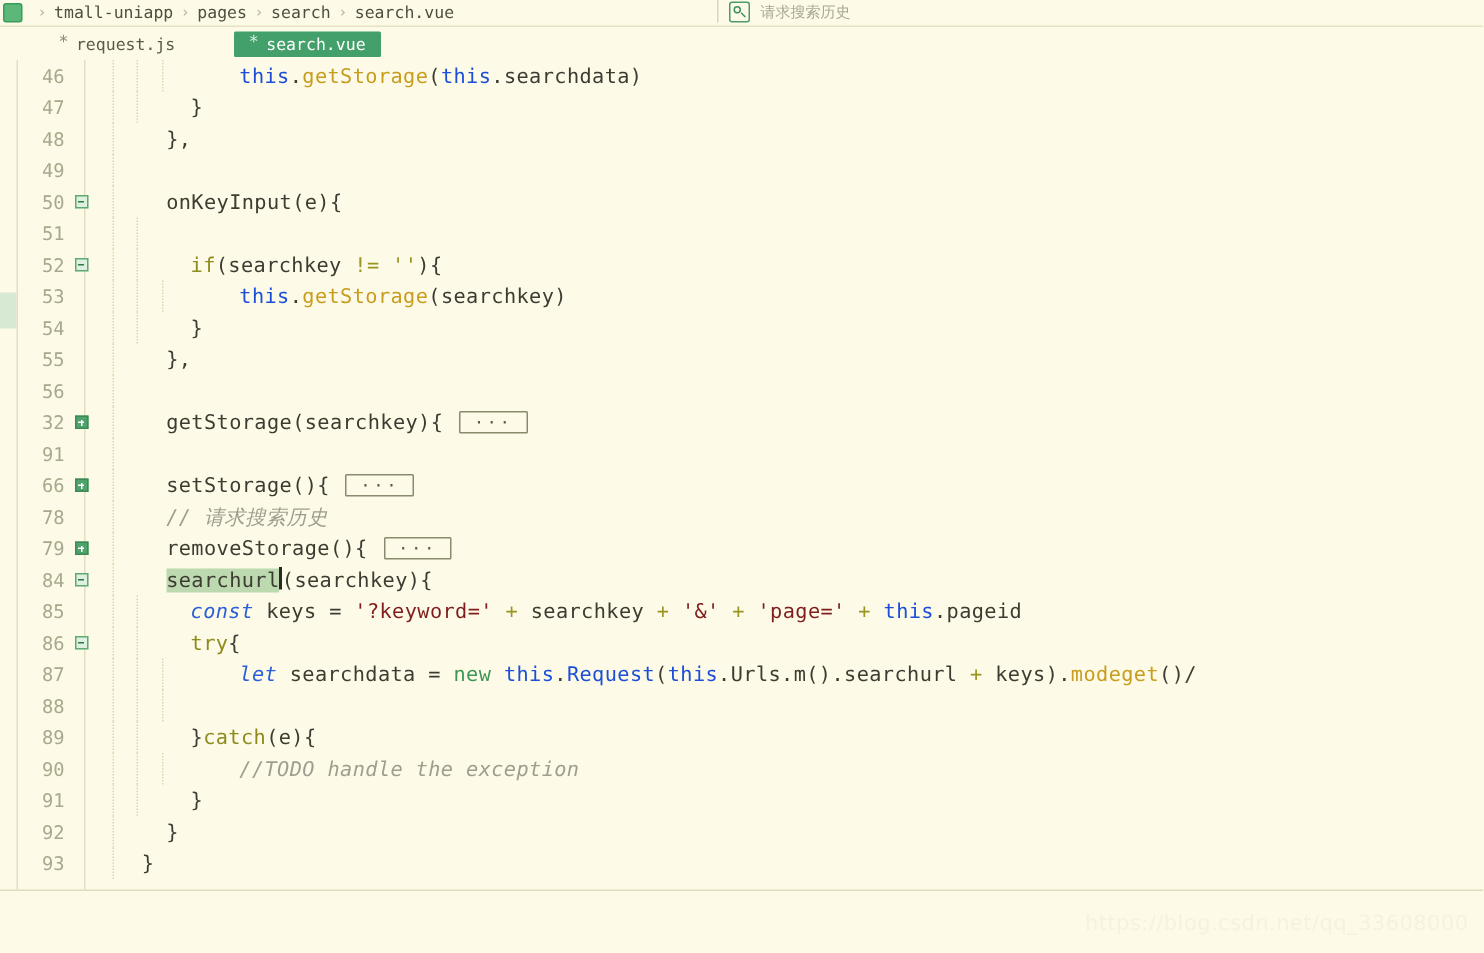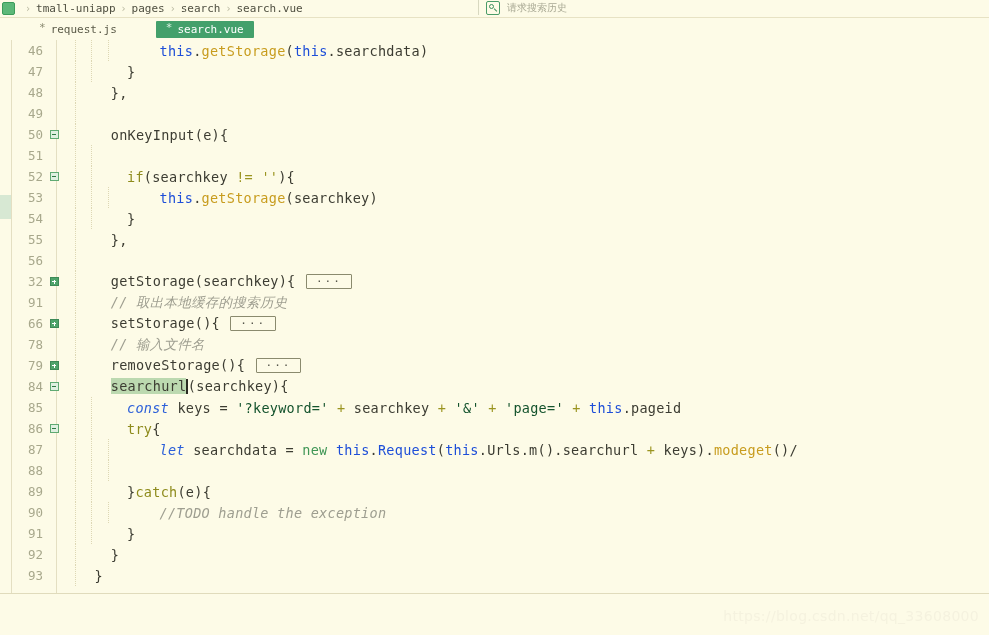--- a/index.html
+++ b/index.html
@@ -224,21 +224,21 @@
     letter-spacing: 0.02em;
   }
 
   
   .t-this    { color: #1d4ed8; text-align: right; }
   .t-method  { color: #c89c1e; }
   .t-plain   { color: #3c3c32; }
   .t-comment { color: #9e9e90; font-style: italic; }
   .t-kw      { color: #8e8b1c; }
   .t-let     { color: #2b5fd9; font-style: italic; }
-  .t-str     { color: #14532d; }
+  .t-str     { color: #7f1d1d; }
   .t-op      { color: #9a9420; }
   .t-new     { color: #3f9655; }
   .t-fn      { color: #3c3c32; }
 
   .sel-highlight {
     background: #bcd9b0;
     position: relative;
   }
   .caret {
     display: inline-block;
@@ -333,23 +333,23 @@
         <div class="line"><span class="ln">48</span><span class="fold"></span><span class="guide" style="left: 75px;"></span><span class="code-text"><span style="display: inline-block; width: 48.78px;"></span><span class="t-plain">},</span></span></div>
         <div class="line"><span class="ln">49</span><span class="fold"></span><span class="guide" style="left: 75px;"></span></div>
         <div class="line"><span class="ln">50</span><span class="fold"><span class="fold-box"></span></span><span class="guide" style="left: 75px;"></span><span class="code-text"><span style="display: inline-block; width: 48.78px;"></span><span class="t-fn">onKeyInput</span><span class="t-plain">(e){</span></span></div>
         <div class="line"><span class="ln">51</span><span class="fold"></span><span class="guide" style="left: 75px;"></span><span class="guide" style="left: 91.26px;"></span></div>
         <div class="line"><span class="ln">52</span><span class="fold"><span class="fold-box"></span></span><span class="guide" style="left: 75px;"></span><span class="guide" style="left: 91.26px;"></span><span class="code-text"><span style="display: inline-block; width: 65.04px;"></span><span class="t-kw">if</span><span class="t-plain">(searchkey </span><span class="t-op">!=</span><span class="t-plain"> </span><span class="t-op">''</span><span class="t-plain">){</span></span></div>
         <div class="line"><span class="ln">53</span><span class="fold"></span><span class="guide" style="left: 75px;"></span><span class="guide" style="left: 91.26px;"></span><span class="guide" style="left: 107.52px;"></span><span class="code-text"><span style="display: inline-block; width: 97.56px;"></span><span class="t-this">this</span><span class="t-plain">.</span><span class="t-method">getStorage</span><span class="t-plain">(searchkey)</span></span></div>
         <div class="line"><span class="ln">54</span><span class="fold"></span><span class="guide" style="left: 75px;"></span><span class="guide" style="left: 91.26px;"></span><span class="code-text"><span style="display: inline-block; width: 65.04px;"></span><span class="t-plain">}</span></span></div>
         <div class="line"><span class="ln">55</span><span class="fold"></span><span class="guide" style="left: 75px;"></span><span class="code-text"><span style="display: inline-block; width: 48.78px;"></span><span class="t-plain">},</span></span></div>
         <div class="line"><span class="ln">56</span><span class="fold"></span><span class="guide" style="left: 75px;"></span></div>
         <div class="line"><span class="ln">32</span><span class="fold"><span class="fold-box closed"></span></span><span class="guide" style="left: 75px;"></span><span class="code-text"><span style="display: inline-block; width: 48.78px;"></span><span class="t-fn">getStorage</span><span class="t-plain">(searchkey){ </span><span class="fold-placeholder">···</span></span></div>
-        <div class="line"><span class="ln">91</span><span class="fold"></span><span class="guide" style="left: 75px;"></span><span class="code-text"><span style="display: inline-block; width: 48.78px;"></span><span class="t-comment">// 取出本地缓存的搜索历史</span></span></div>
+        <div class="line"><span class="ln">91</span><span class="fold"></span><span class="guide" style="left: 75px;"></span></div>
         <div class="line"><span class="ln">66</span><span class="fold"><span class="fold-box closed"></span></span><span class="guide" style="left: 75px;"></span><span class="code-text"><span style="display: inline-block; width: 48.78px;"></span><span class="t-fn">setStorage</span><span class="t-plain">(){ </span><span class="fold-placeholder">···</span></span></div>
-        <div class="line"><span class="ln">78</span><span class="fold"></span><span class="guide" style="left: 75px;"></span><span class="code-text"><span style="display: inline-block; width: 48.78px;"></span><span class="t-comment">// 输入文件名</span></span></div>
+        <div class="line"><span class="ln">78</span><span class="fold"></span><span class="guide" style="left: 75px;"></span><span class="code-text"><span style="display: inline-block; width: 48.78px;"></span><span class="t-comment">// 请求搜索历史</span></span></div>
         <div class="line"><span class="ln">79</span><span class="fold"><span class="fold-box closed"></span></span><span class="guide" style="left: 75px;"></span><span class="code-text"><span style="display: inline-block; width: 48.78px;"></span><span class="t-fn">removeStorage</span><span class="t-plain">(){ </span><span class="fold-placeholder">···</span></span></div>
         <div class="line"><span class="ln">84</span><span class="fold"><span class="fold-box"></span></span><span class="guide" style="left: 75px;"></span><span class="code-text"><span style="display: inline-block; width: 48.78px;"></span><span class="sel-highlight">searchurl</span><span class="caret"></span><span class="t-plain">(searchkey){</span></span></div>
         <div class="line"><span class="ln">85</span><span class="fold"></span><span class="guide" style="left: 75px;"></span><span class="guide" style="left: 91.26px;"></span><span class="code-text"><span style="display: inline-block; width: 65.04px;"></span><span class="t-let">const</span><span class="t-plain"> keys = </span><span class="t-str">'?keyword='</span><span class="t-plain"> </span><span class="t-op">+</span><span class="t-plain"> searchkey </span><span class="t-op">+</span><span class="t-plain"> </span><span class="t-str">'&amp;'</span><span class="t-plain"> </span><span class="t-op">+</span><span class="t-plain"> </span><span class="t-str">'page='</span><span class="t-plain"> </span><span class="t-op">+</span><span class="t-plain"> </span><span class="t-this">this</span><span class="t-plain">.pageid</span></span></div>
         <div class="line"><span class="ln">86</span><span class="fold"><span class="fold-box"></span></span><span class="guide" style="left: 75px;"></span><span class="guide" style="left: 91.26px;"></span><span class="code-text"><span style="display: inline-block; width: 65.04px;"></span><span class="t-kw">try</span><span class="t-plain">{</span></span></div>
         <div class="line"><span class="ln">87</span><span class="fold"></span><span class="guide" style="left: 75px;"></span><span class="guide" style="left: 91.26px;"></span><span class="guide" style="left: 107.52px;"></span><span class="code-text"><span style="display: inline-block; width: 97.56px;"></span><span class="t-let">let</span><span class="t-plain"> searchdata = </span><span class="t-new">new</span><span class="t-plain"> </span><span class="t-this">this</span><span class="t-plain">.</span><span class="t-this">Request</span><span class="t-plain">(</span><span class="t-this">this</span><span class="t-plain">.Urls.m().searchurl </span><span class="t-op">+</span><span class="t-plain"> keys).</span><span class="t-method">modeget</span><span class="t-plain">()/</span></span></div>
         <div class="line"><span class="ln">88</span><span class="fold"></span><span class="guide" style="left: 75px;"></span><span class="guide" style="left: 91.26px;"></span><span class="guide" style="left: 107.52px;"></span></div>
         <div class="line"><span class="ln">89</span><span class="fold"></span><span class="guide" style="left: 75px;"></span><span class="guide" style="left: 91.26px;"></span><span class="code-text"><span style="display: inline-block; width: 65.04px;"></span><span class="t-plain">}</span><span class="t-kw">catch</span><span class="t-plain">(e){</span></span></div>
         <div class="line"><span class="ln">90</span><span class="fold"></span><span class="guide" style="left: 75px;"></span><span class="guide" style="left: 91.26px;"></span><span class="guide" style="left: 107.52px;"></span><span class="code-text"><span style="display: inline-block; width: 97.56px;"></span><span class="t-comment">//TODO handle the exception</span></span></div>
         <div class="line"><span class="ln">91</span><span class="fold"></span><span class="guide" style="left: 75px;"></span><span class="guide" style="left: 91.26px;"></span><span class="code-text"><span style="display: inline-block; width: 65.04px;"></span><span class="t-plain">}</span></span></div>
         <div class="line"><span class="ln">92</span><span class="fold"></span><span class="guide" style="left: 75px;"></span><span class="code-text"><span style="display: inline-block; width: 48.78px;"></span><span class="t-plain">}</span></span></div>

